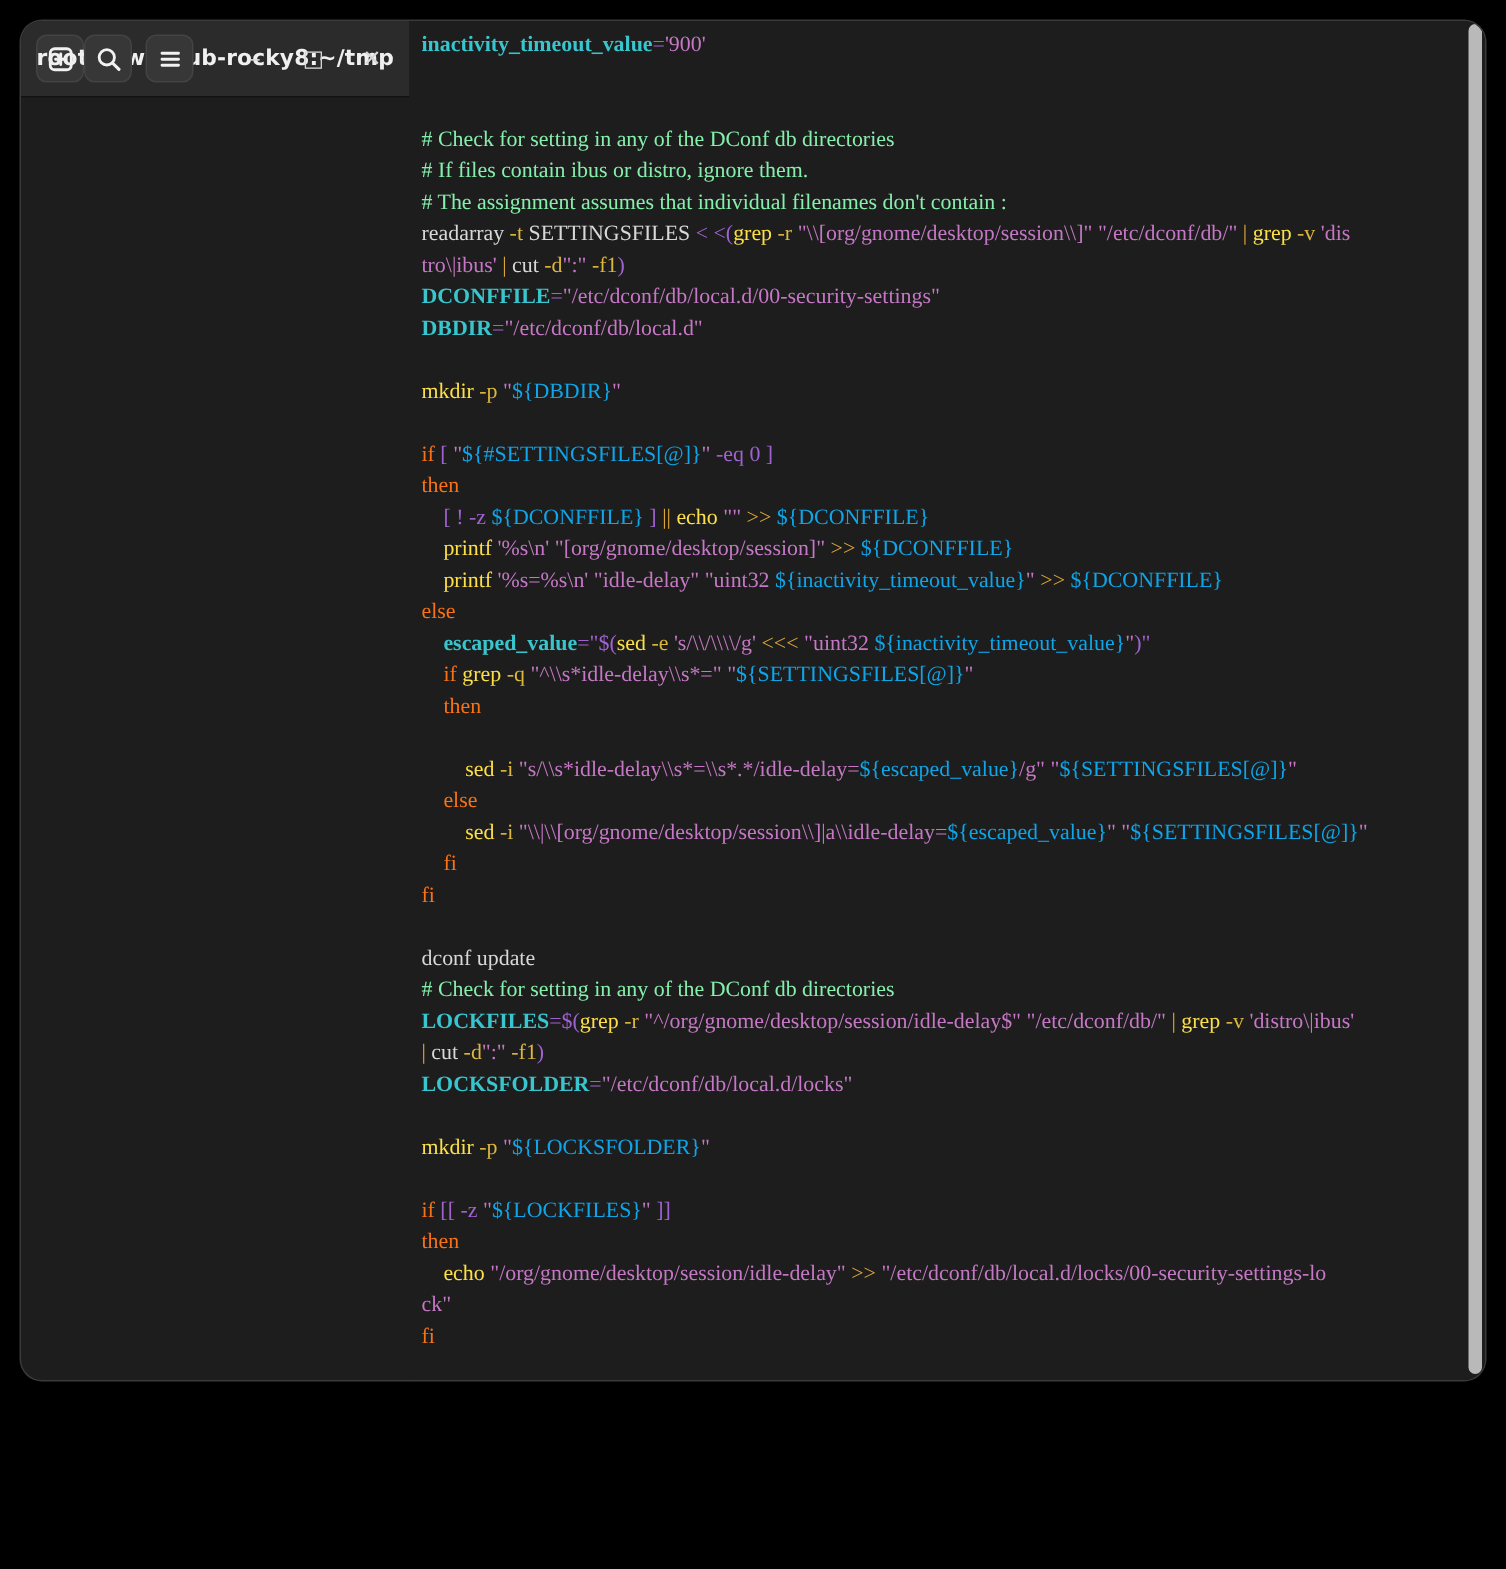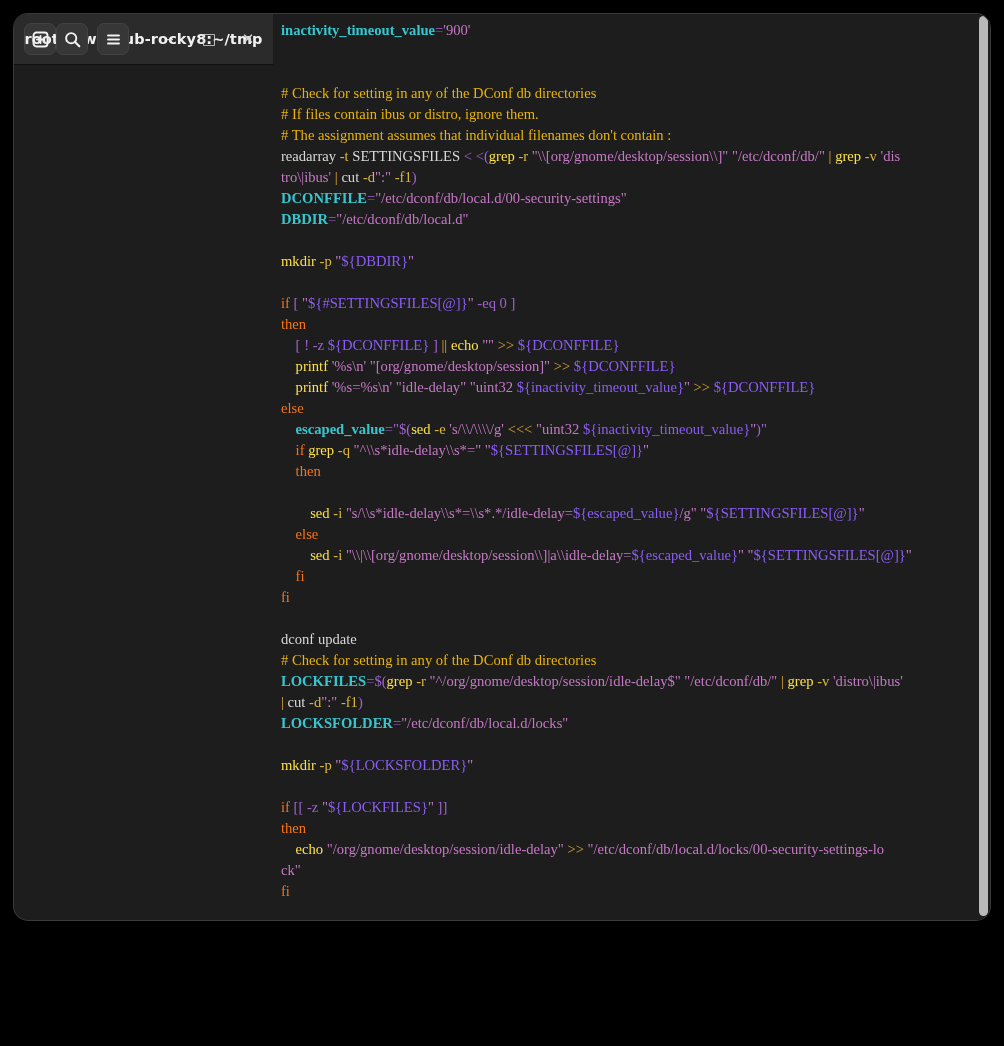--- a/index.html
+++ b/index.html
@@ -102,23 +102,23 @@
     font-size: 14.6px;
     line-height: 21px;
     color: #d8d8d8;
     white-space: pre;
     overflow: hidden;
   }
   .row { height: 21px; }
 
   
   .c-def  { color: #d8d8d8; }              
-  .c-cmt  { color: #eab308; text-align: right; }              
+  .c-cmt  { color: #86efac; text-align: right; }              
   .c-var  { color: #39c5cd; font-weight: bold; }  
-  .c-id   { color: #8b5cf6; }              
+  .c-id   { color: #0ea5e9; }              
   .c-str  { color: #c678c6; }              
   .c-op   { color: #a062d0; }              
   .c-kw   { color: #f97316; }              
   .c-cmd  { color: #fde047; }              
   .c-flag { color: #ddb83c; }              
   .c-redir{ color: #e0a838; }              
 
   
   #scrollbar-track {
     position: absolute;

